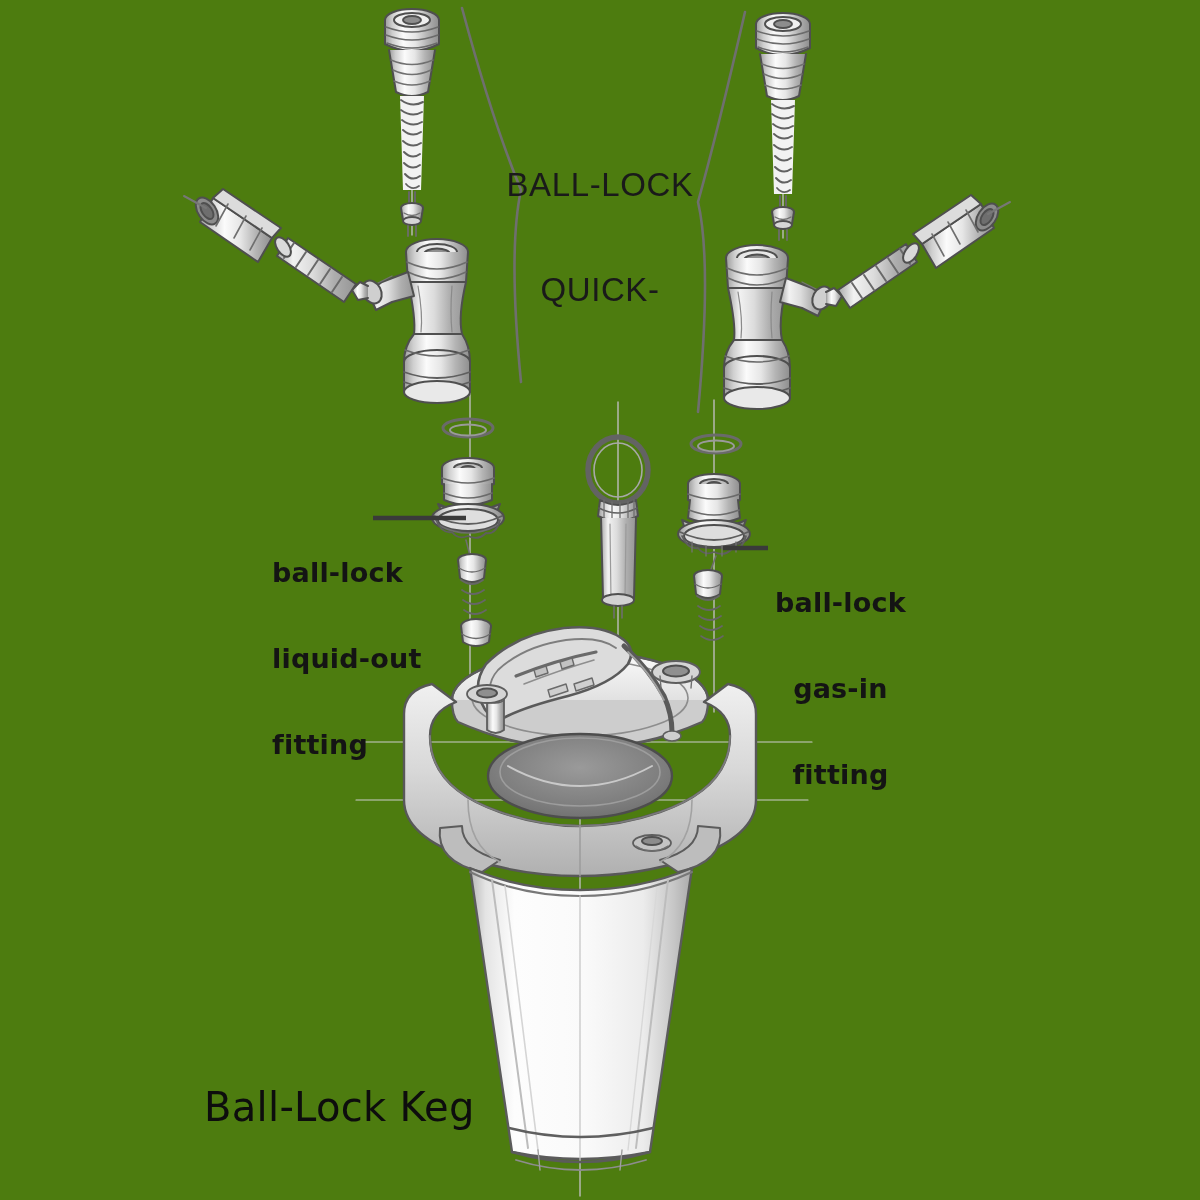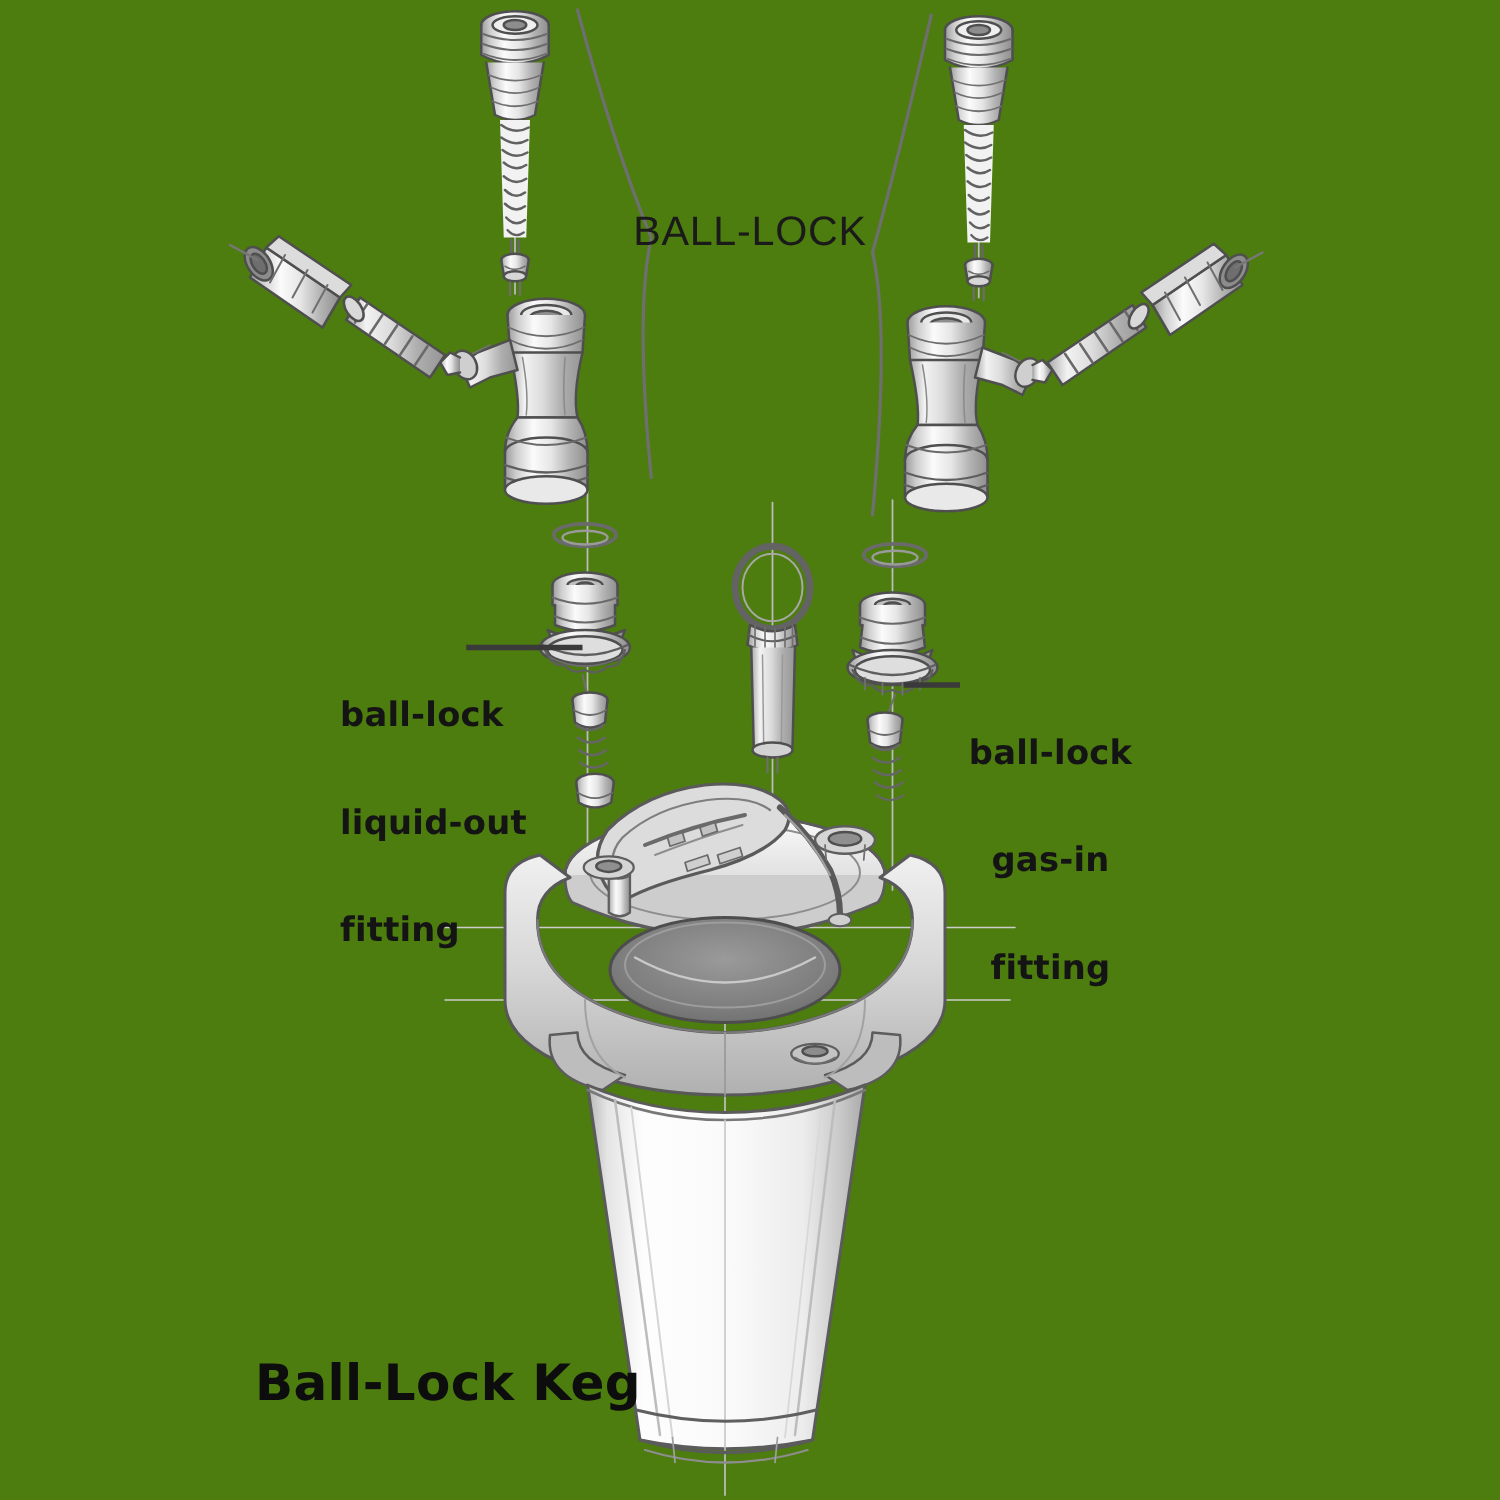--- a/index.html
+++ b/index.html
@@ -51,21 +51,21 @@
   }
   .callout-right {
     left: 775px;
     top: 532px;
     text-align: center;
   }
   .keg-title {
     left: 204px;
     top: 1086px;
     font-size: 40px;
-    font-weight: bold;
+    font-weight: normal;
     letter-spacing: 0.3px;
     color: #0d0d0d;
     font-family: "DejaVu Sans", sans-serif;
   }
 </style>
 </head>
 <body>
 
 <div id="page">
 
@@ -502,20 +502,21 @@
 
       <g stroke="#3a3a3a" stroke-width="4.5" stroke-linecap="butt">
         <path d="M373 518 L466 518"></path>
         <path d="M723 548 L768 548"></path>
       </g>
     </g>
   </svg>
 
   <div class="label title-disconnects">
     <span>BALL-LOCK</span>
+    <span>QUICK-</span>
   </div>
 
   <div class="label callout callout-left">
     <span>ball-lock</span>
     <span>liquid-out</span>
     <span>fitting</span>
   </div>
 
   <div class="label callout callout-right">
     <span>ball-lock</span>

